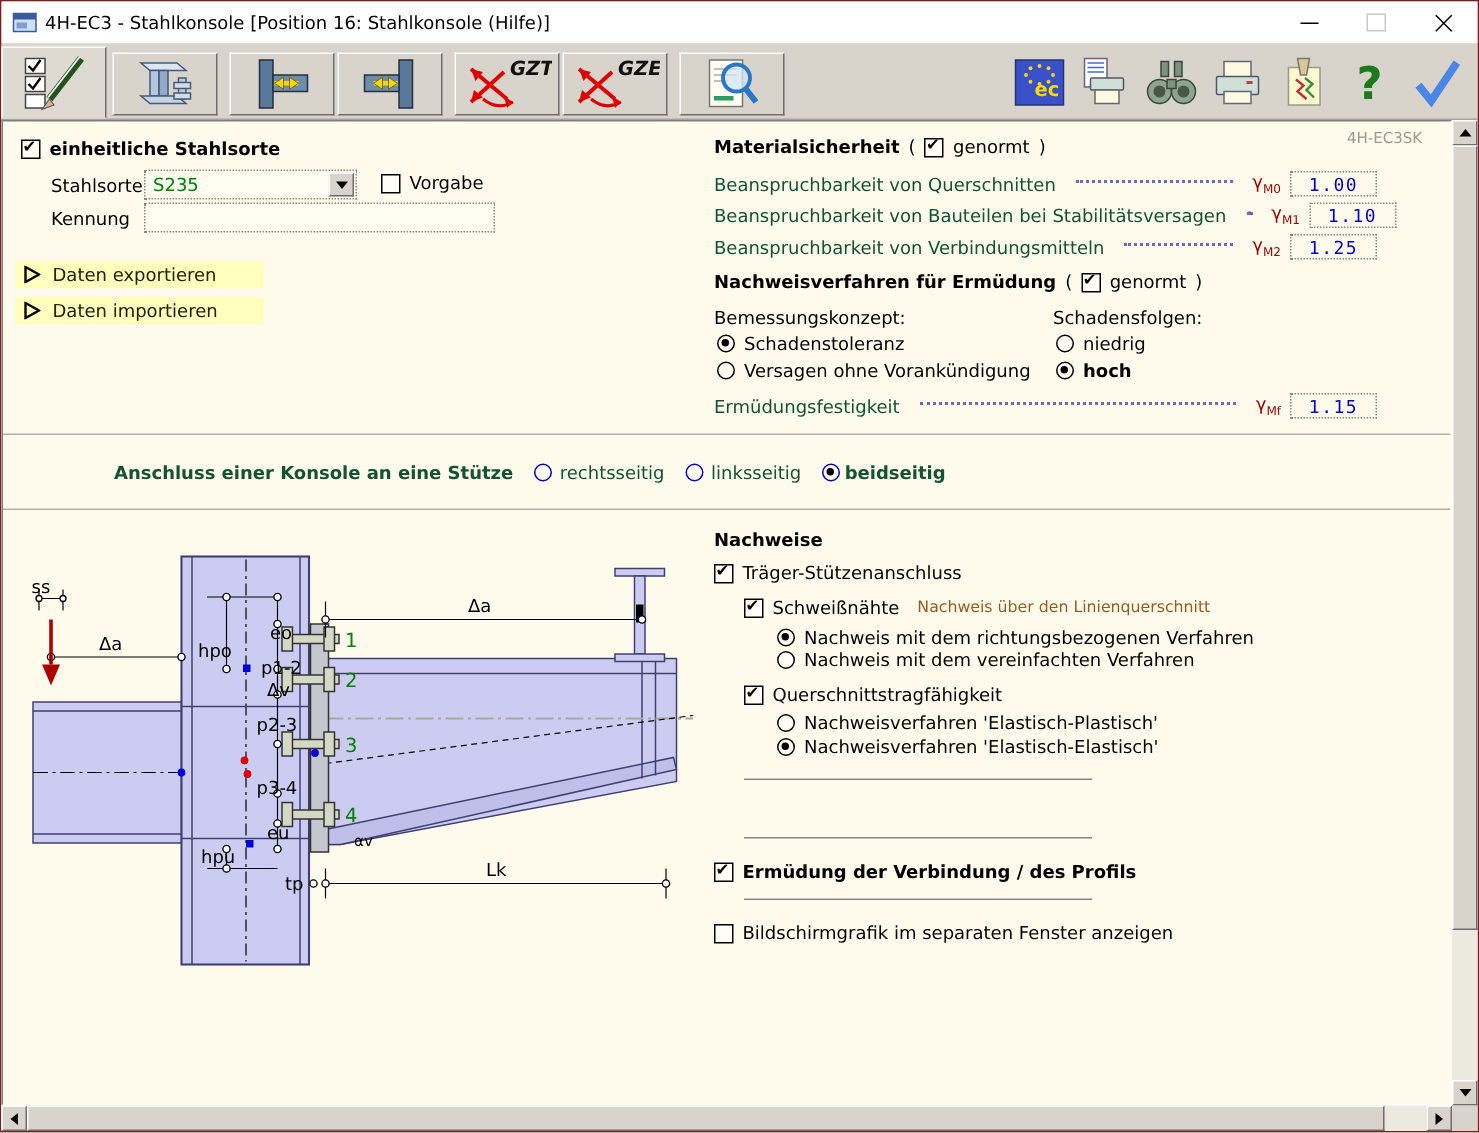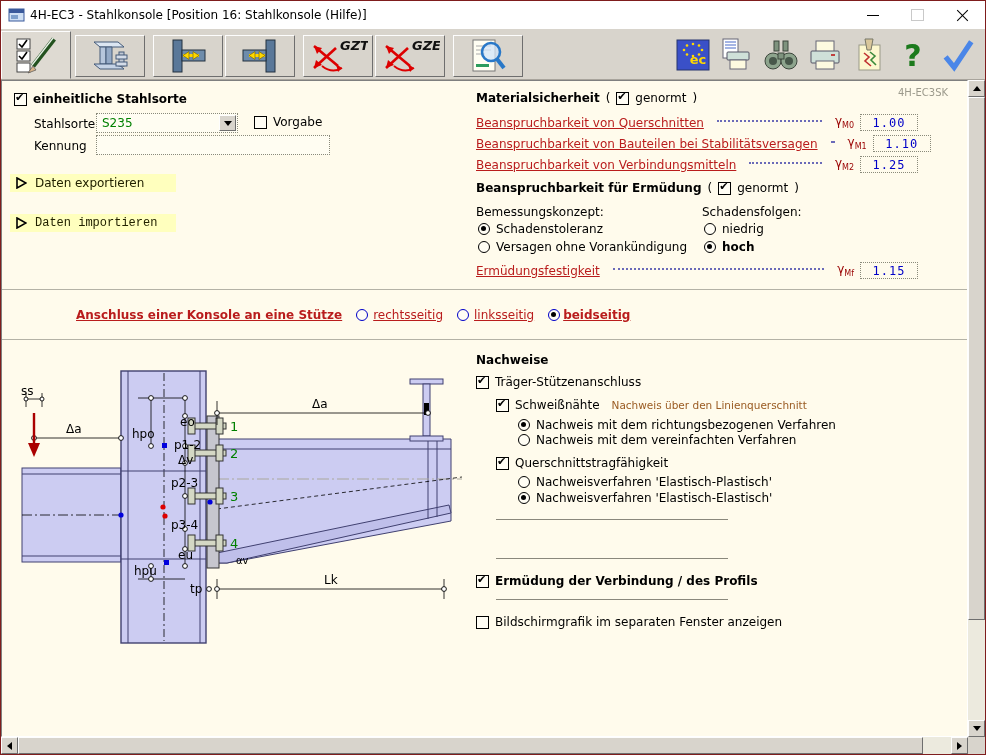--- a/index.html
+++ b/index.html
@@ -47,21 +47,21 @@
   .hthumb{position:absolute;top:0;left:0;height:17px;width:97%;background:#d8d4cc;border:1px solid;border-color:#fdfdfd #6e6e6e #6e6e6e #fdfdfd;box-sizing:border-box;}
 
   
   .cb{width:13px;height:13px;border:1.5px solid #000;background:#fffdf4;box-sizing:border-box;position:relative;flex:0 0 auto;}
   .cb.checked:after{content:"✔";position:absolute;left:0px;top:-3px;font-size:11px;color:#000;}
   .radio{width:12px;height:12px;border:1.5px solid #000;border-radius:50%;background:#fffdf4;box-sizing:border-box;position:relative;flex:0 0 auto;}
   .radio.sel:after{content:"";position:absolute;left:2px;top:2px;width:5px;height:5px;border-radius:50%;background:#000;}
   .radio.blue{border-color:#0000c8;}
   .row{display:flex;align-items:center;gap:6px;}
   .bold{font-weight:bold;}
-  .blue{color:#b91c1c;text-decoration:underline;}
+  .blue{color:#14532d;}
   .brown{color:#9a5b22;font-size:10.5px;}
   .gray-code{color:#9c9a8c;font-size:10px;}
   .leader{flex:1;border-bottom:2px dotted #6a6ab8;margin:0 7px 4px 7px;min-width:4px;}
   .gamma{color:#990000;font-size:12px;}
   .gamma sub{font-size:8px;}
   .valbox{width:58px;height:17px;border:1px dotted #8a8a7a;color:#0000c8;font-family:"DejaVu Sans Mono",monospace;font-size:12px;letter-spacing:1px;text-align:center;line-height:17px;box-sizing:border-box;flex:0 0 auto;}
   .combo{width:142px;height:20px;border:1px dotted #8a8a7a;background:#fffdf2;box-sizing:border-box;display:flex;align-items:center;justify-content:center;}
   .combo-text{flex:1;color:#008000;padding-left:5px;font-size:12px;}
   .combo-btn{width:17px;height:16px;margin-right:1px;background:#d8d4cc;border:1px solid;border-color:#fdfdfd #6e6e6e #6e6e6e #fdfdfd;display:flex;align-items:center;justify-content:center;box-sizing:border-box;}
   .textinput{width:234px;height:20px;border:1px dotted #8a8a7a;background:#fffdf2;box-sizing:border-box;font-size:12px;padding:0 4px;color:#000;font-family:"DejaVu Sans",sans-serif;}
@@ -261,21 +261,21 @@
       </div>
       <div class="abs" style="left:32px;top:58px;">Kennung</div>
       <input class="abs textinput" style="left: 94px; top: 54px;" value="">
 
       <div class="abs link-row" style="left:8px;top:93px;width:150px;">
         <svg width="11" height="12" viewBox="0 0 11 12">
             <polygon points="1,1 10,6 1,11" fill="none" stroke="#000" stroke-width="1.6"></polygon>
           </svg>
         <span>Daten exportieren</span>
       </div>
-      <div class="abs link-row" style="left:8px;top:133px;width:150px;font-family:Liberation Mono, monospace;">
+      <div class="abs link-row" style="left:8px;top:117px;width:150px;">
         <svg width="11" height="12" viewBox="0 0 11 12">
             <polygon points="1,1 10,6 1,11" fill="none" stroke="#000" stroke-width="1.6"></polygon>
           </svg>
         <span>Daten importieren</span>
       </div>
 
       <div class="abs gray-code" style="left:896px;top:6px;">4H-EC3SK</div>
 
       <div class="abs row" style="left:474px;top:10px;">
         <span class="bold">Materialsicherheit</span>
@@ -298,21 +298,21 @@
         <span class="valbox">1.10</span>
       </div>
       <div class="abs row" style="left:474px;top:75px;width:442px;">
         <span class="blue">Beanspruchbarkeit von Verbindungsmitteln</span>
         <span class="leader"></span>
         <span class="gamma"><span>γ</span><sub>M2</sub></span>
         <span class="valbox">1.25</span>
       </div>
 
       <div class="abs row" style="left:474px;top:100px;">
-        <span class="bold">Beanspruchbarkeit für Ermüdung</span>
+        <span class="bold">Nachweisverfahren für Ermüdung</span>
         <span>(</span>
         <div class="cb checked"></div>
         <span>genormt</span>
         <span>)</span>
       </div>
 
       <div class="abs" style="left:474px;top:124px;">Bemessungskonzept:</div>
       <div class="abs" style="left:700px;top:124px;">Schadensfolgen:</div>
 
       <div class="abs row" style="left:476px;top:141px;">

